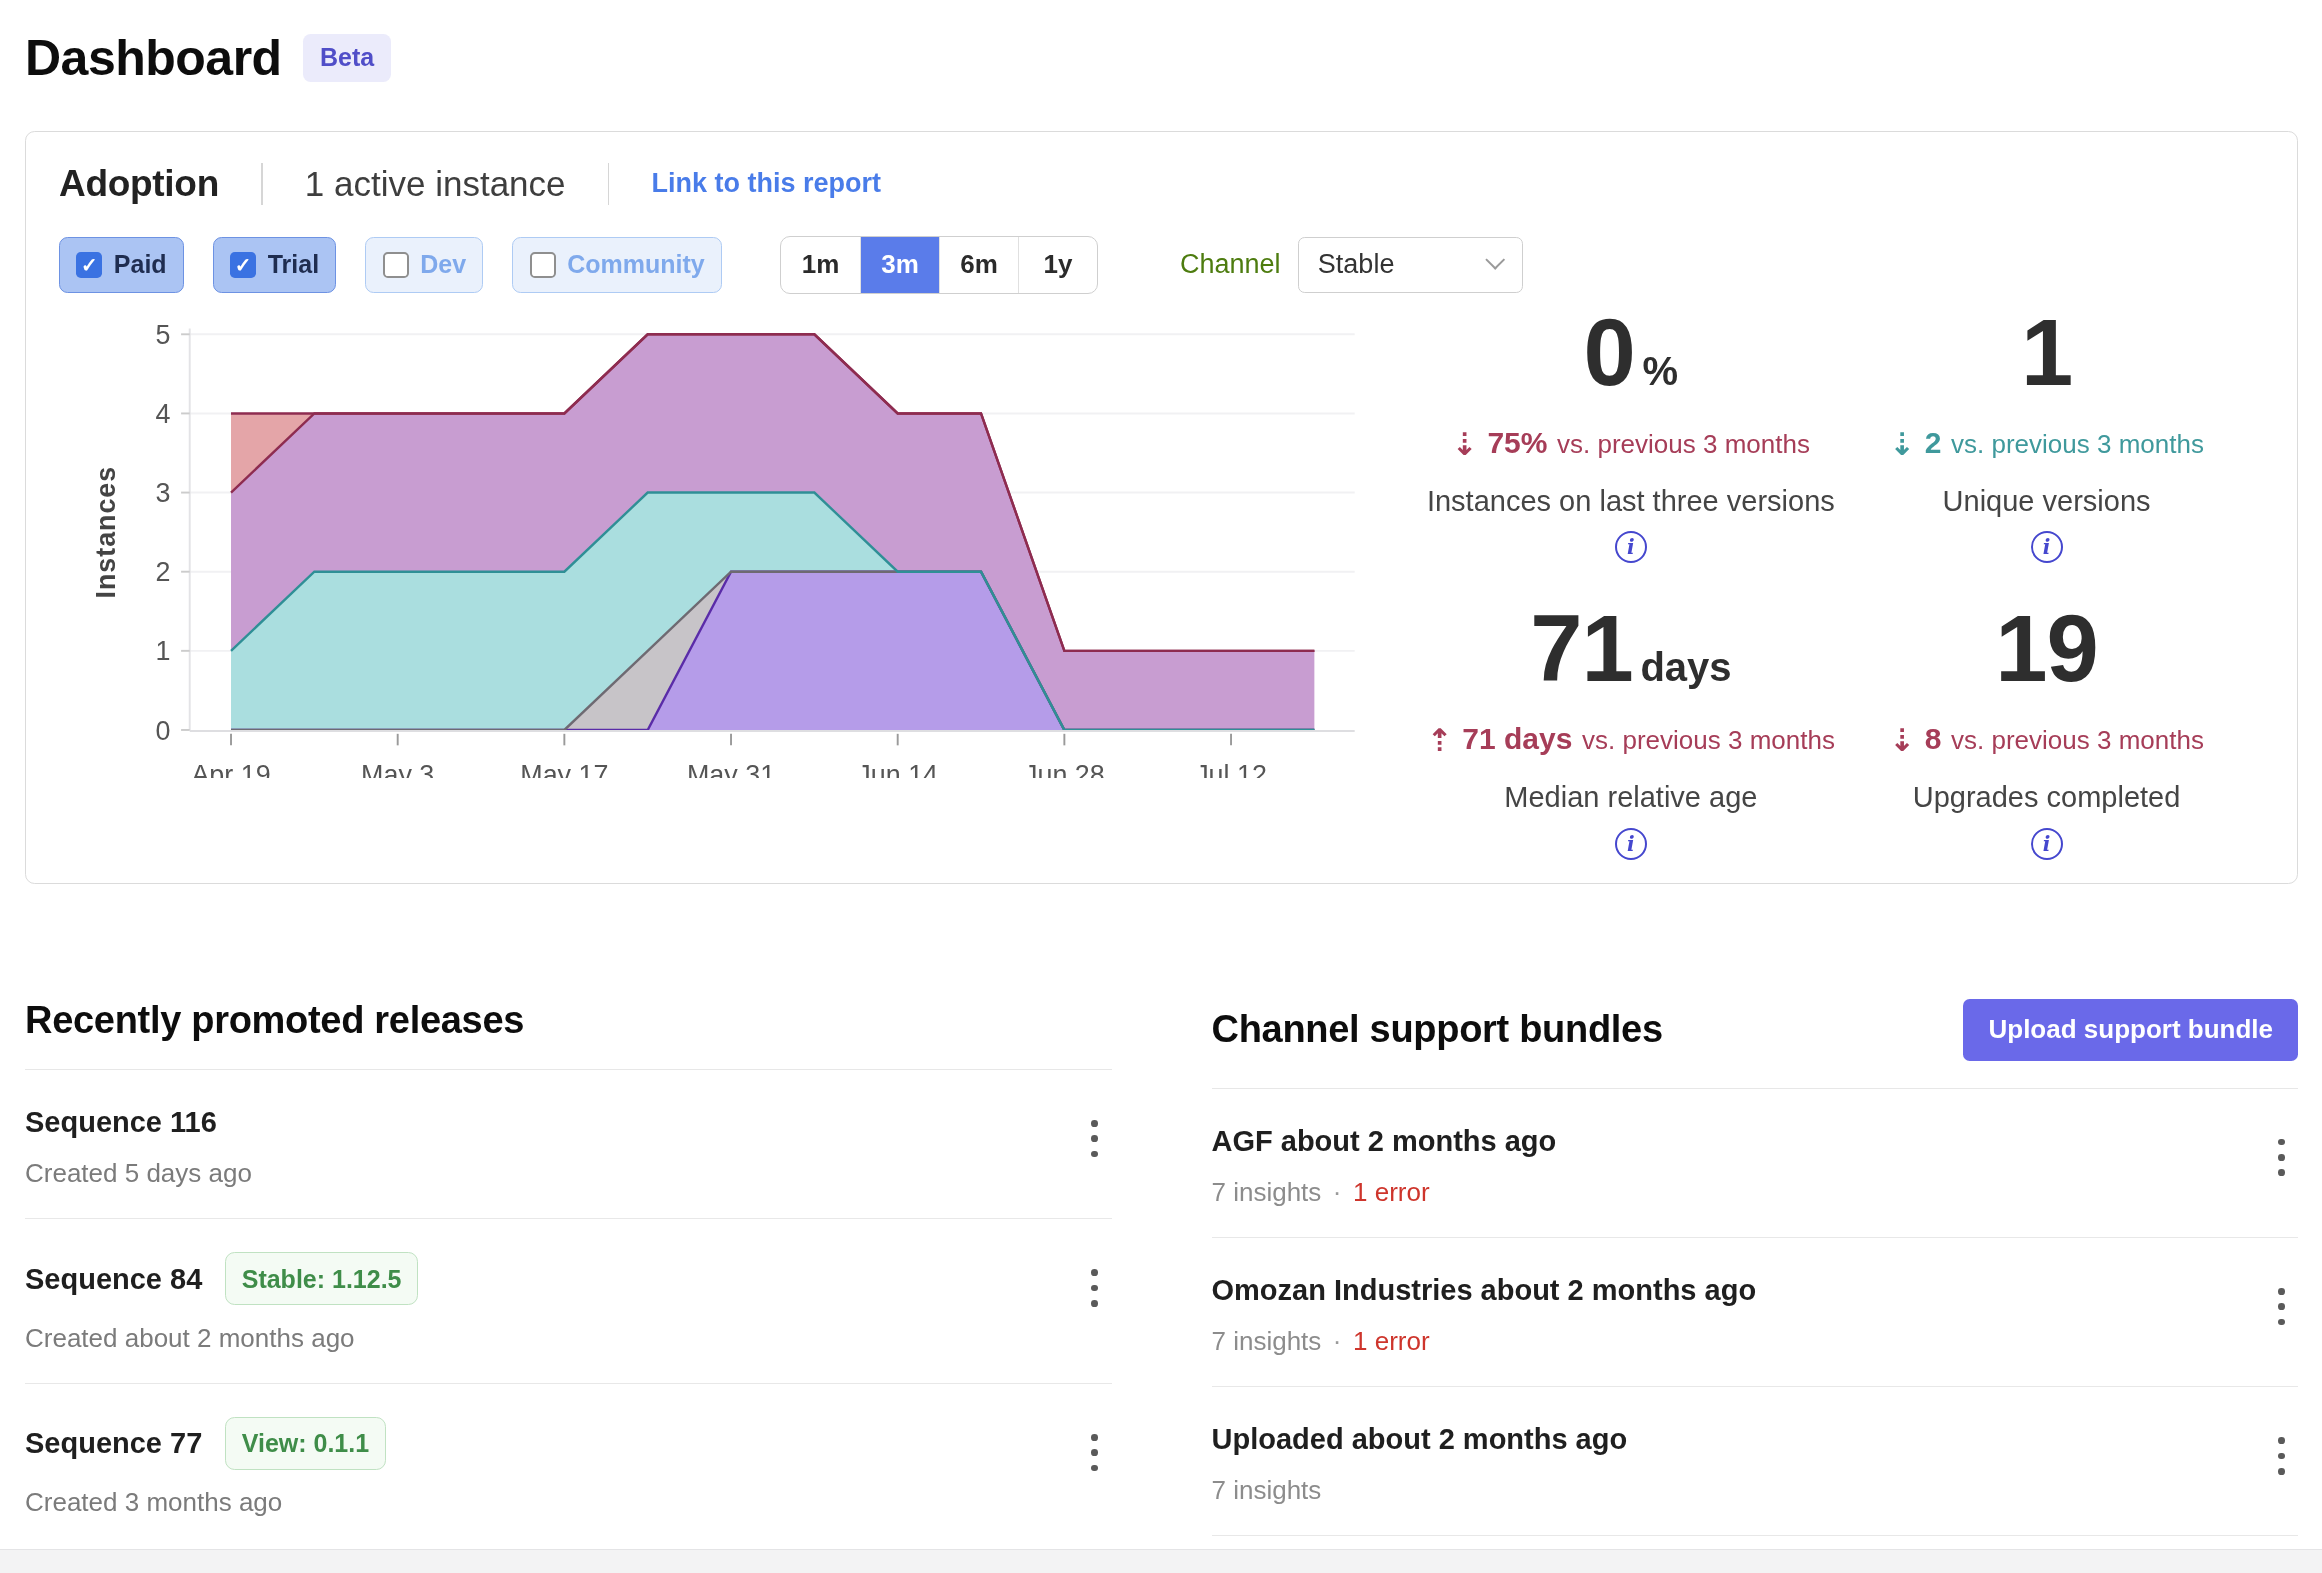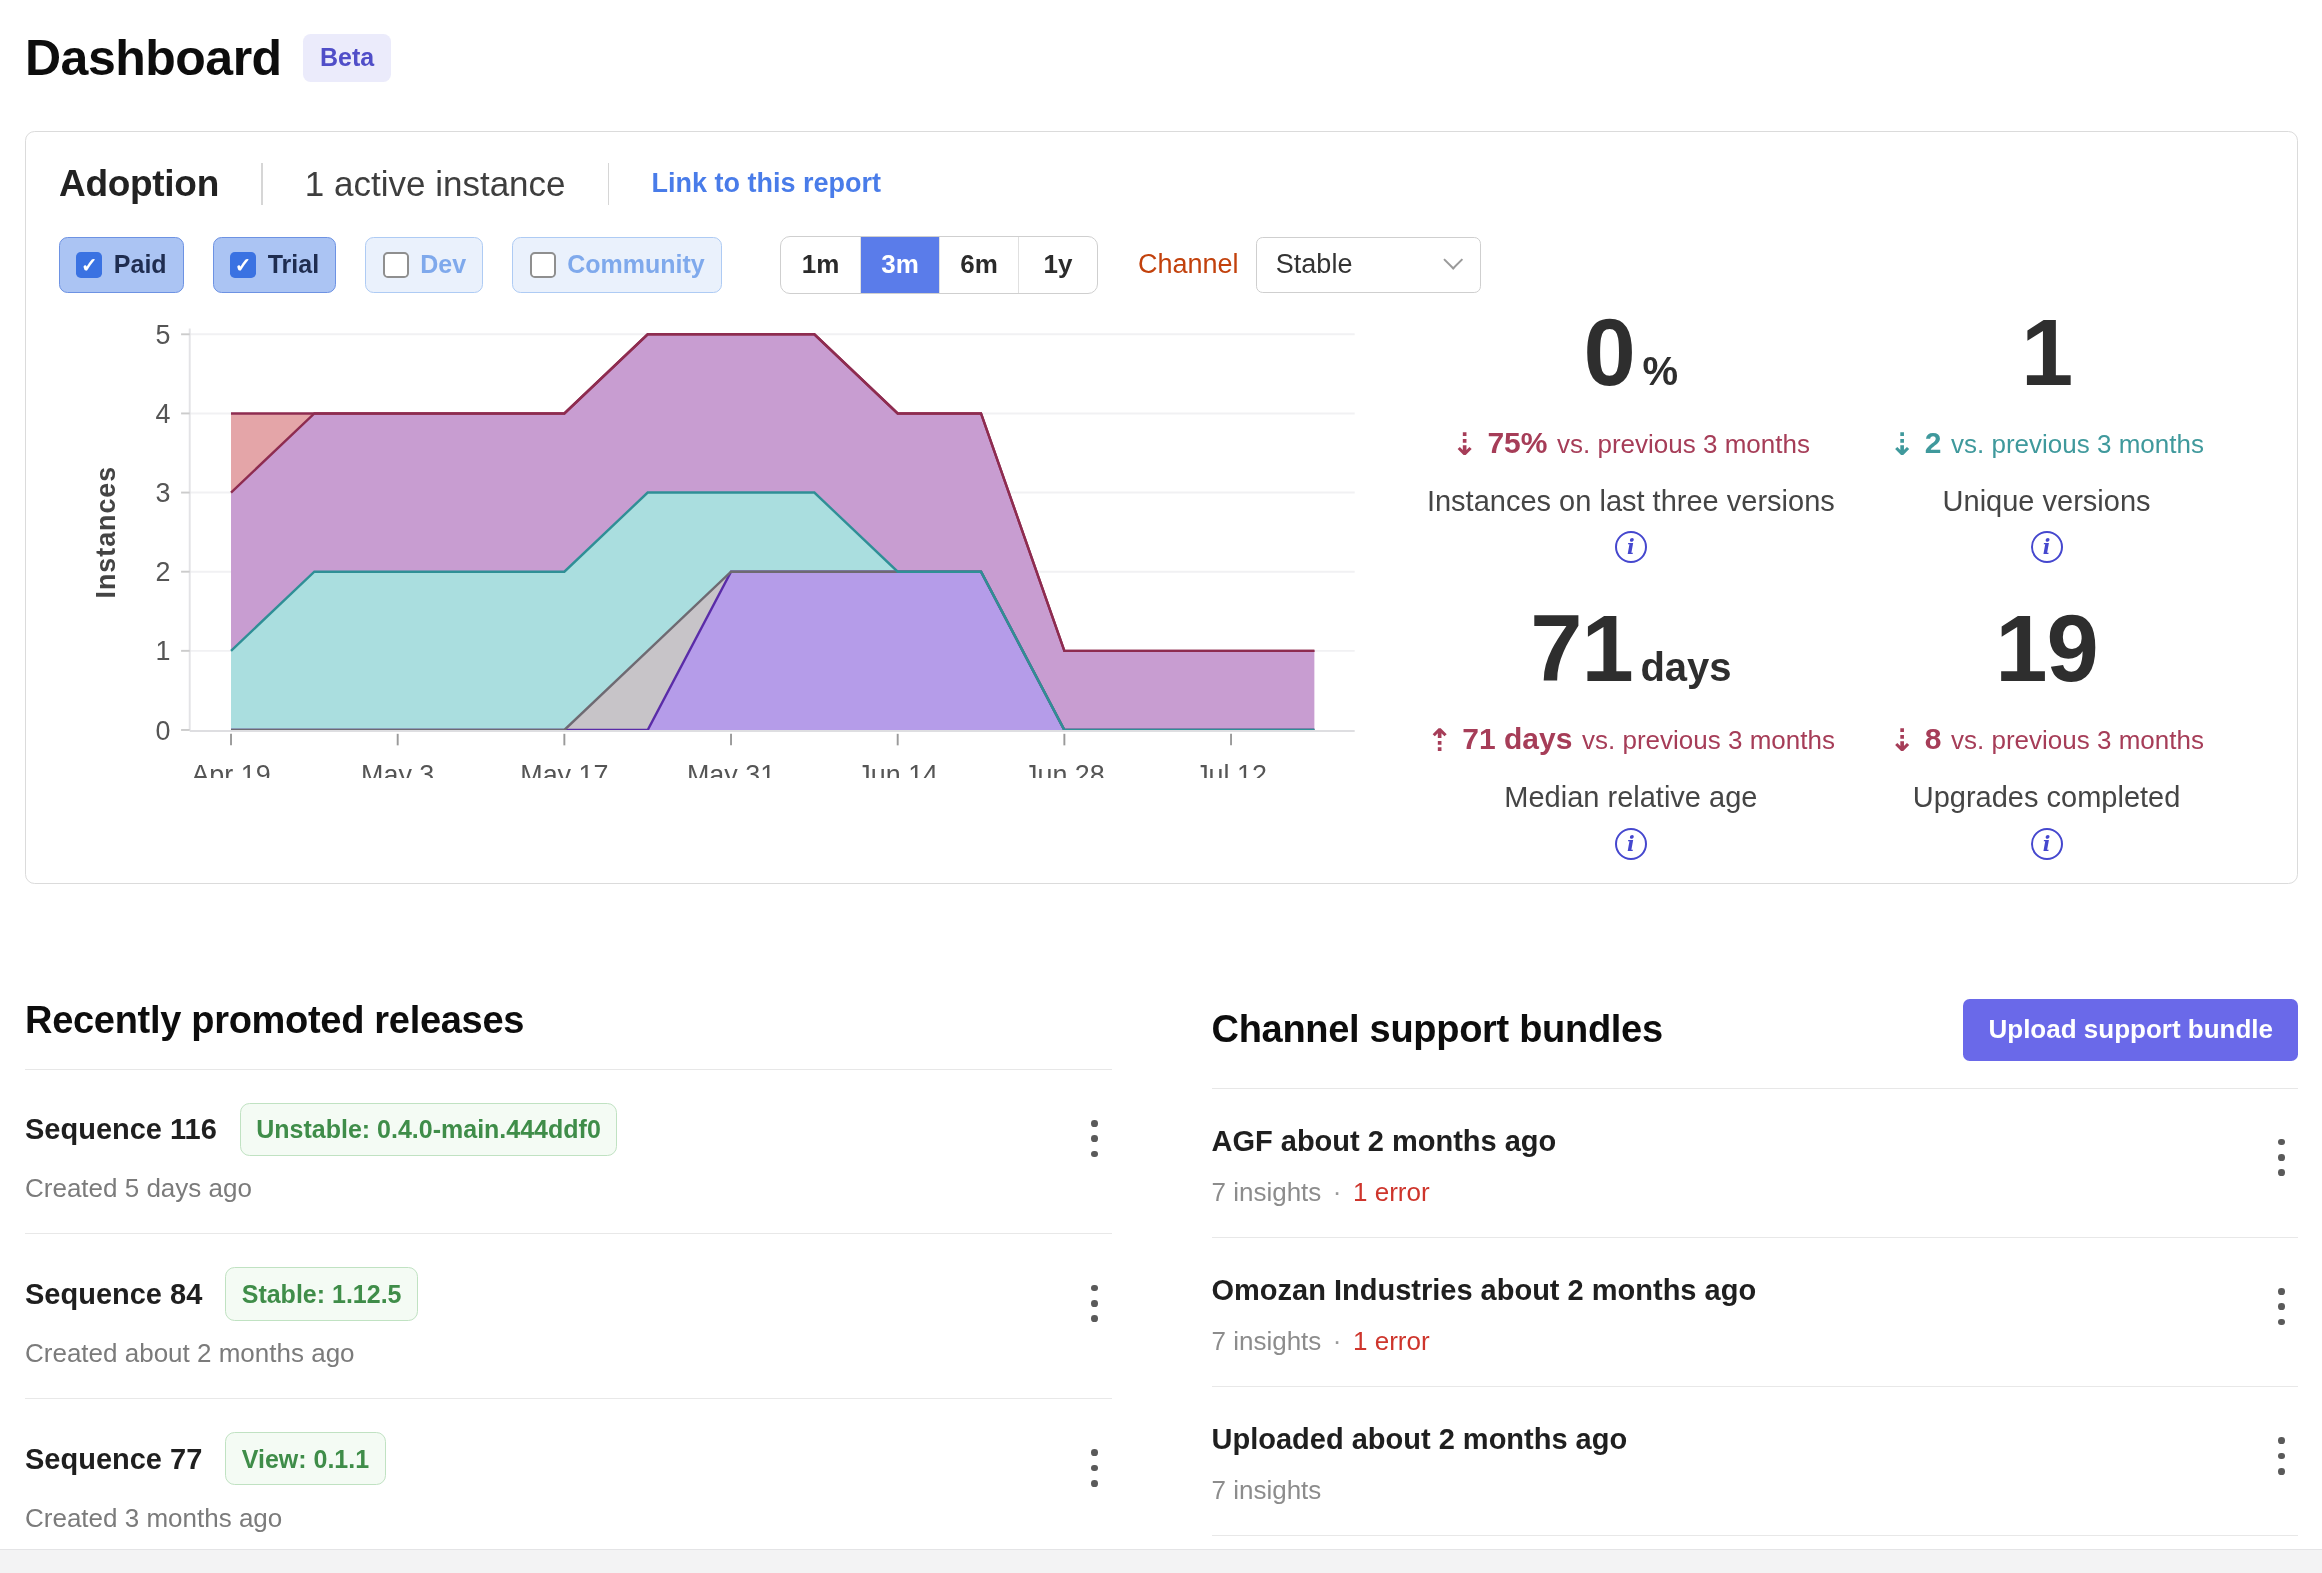--- a/index.html
+++ b/index.html
@@ -35,21 +35,21 @@
   .chip:not(.checked) .box .g { visibility: hidden; }
 
   .range-group { display: inline-flex; margin-left: 58px; border: 1.9px solid #cfcfcf;
                  border-radius: 10px; overflow: hidden; background: #fff; }
   .seg { min-width: 79px; padding: 12.5px 0; text-align: center; font-size: 26px; font-weight: 600;
          color: #2b2b2b; background: transparent; border: none; cursor: pointer;
          font-family: "Liberation Sans", sans-serif; }
   .seg + .seg { border-left: 1px solid #e0e0e0; }
   .seg.selected { background: #5a7cea; color: #fff; }
 
-  .channel-label { margin-left: 40px; font-size: 27px; color: #c2410c; }
+  .channel-label { margin-left: 82px; font-size: 27px; color: #4d7c0f; }
   .select { margin-left: 17.3px; width: 225px; height: 56px; border: 1.9px solid #cfcfcf; border-radius: 6.7px;
             display: inline-flex; align-items: center; justify-content: space-between;
             padding: 0 19px; font-size: 27px; color: #333; cursor: pointer; background: #fff; }
   .chev { width: 14.4px; height: 14.4px; border-right: 2.9px solid #9a9a9a; border-bottom: 2.9px solid #9a9a9a;
           transform: rotate(45deg) translate(-2.9px,-2.9px); }
 
   .card-content { display: flex; margin-top: 23px; }
   .chart-wrap { flex: 0 0 1364px; }
   svg text { font-family: "Liberation Sans", sans-serif; }
 
@@ -295,21 +295,20 @@
     <div class="section">
       <div class="section-head">
         <div class="section-title">Recently promoted releases</div>
       </div>
       <div class="rows">
 
           <div class="row">
             <div class="row-main">
               <div class="row-title-line">
                 <span class="row-title">Sequence 116</span>
-                <span class="badge-green">Unstable: 0.4.0-main.444ddf0</span>
               </div>
               <div class="row-sub">Created 5 days ago</div>
             </div>
             <div class="kebab">
               <i></i>
               <i></i>
               <i></i>
             </div>
           </div>
 

